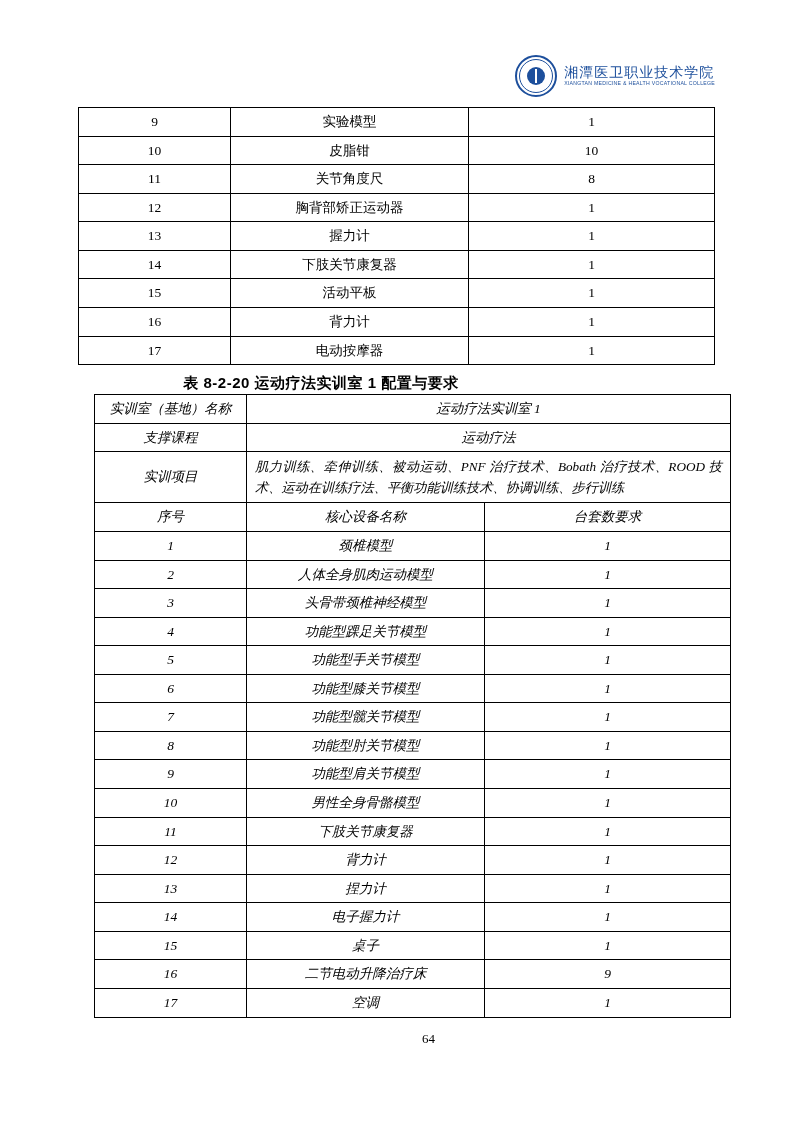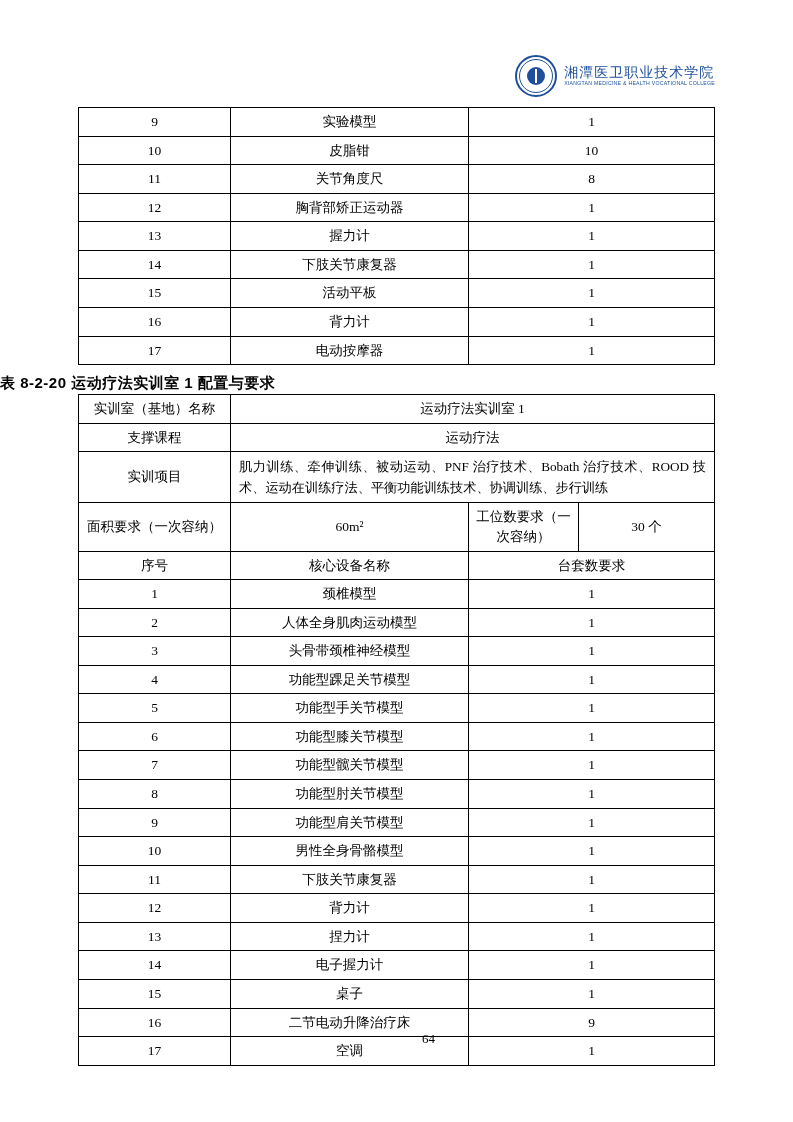--- a/index.html
+++ b/index.html
@@ -113,32 +113,33 @@
   .col-no   { width: 152px; }
   .col-name { width: 238px; }
   .col-qty  { width: 246px; }
 
   
   .caption {
     position: absolute;
     top: 374px;
     left: 0;
     width: 642px;
-    text-align: left;
+    text-align: center;
     font-size: 15px;
     font-weight: bold;
     font-family: "Liberation Sans", "DejaVu Sans", sans-serif;
     letter-spacing: 0.5px;
   }
 
   
   .tbl-main {
     position: absolute;
     top: 394px;
-    left: 78px;
+    left: 94px;
+    font-style: italic;
   }
   .tbl-main td { height: 18px; }
   .c1 { width: 152px; }
   .c2 { width: 238px; }
   .c3 { width: 110px; }
   .c4 { width: 136px; }
   .hdr-label { }
   .wrap-cell {
     text-align: justify;
     text-align-last: left;
@@ -245,26 +246,20 @@
       </tr>
       <tr>
         <td class="hdr-label">支撑课程</td>
         <td colspan="3">运动疗法</td>
       </tr>
       <tr>
         <td class="hdr-label">实训项目</td>
         <td colspan="3" class="wrap-cell">肌力训练、牵伸训练、被动运动、PNF 治疗技术、Bobath 治疗技术、ROOD 技术、运动在训练疗法、平衡功能训练技术、协调训练、步行训练</td>
       </tr>
       <tr>
-        <td class="hdr-label">面积要求（一次容纳）</td>
-        <td>60m²</td>
-        <td>工位数要求（一次容纳）</td>
-        <td>30 个</td>
-      </tr>
-      <tr>
         <td>序号</td>
         <td>核心设备名称</td>
         <td colspan="2">台套数要求</td>
       </tr>
 
       <tr>
         <td>1</td>
         <td>颈椎模型</td>
         <td colspan="2">1</td>
       </tr>

